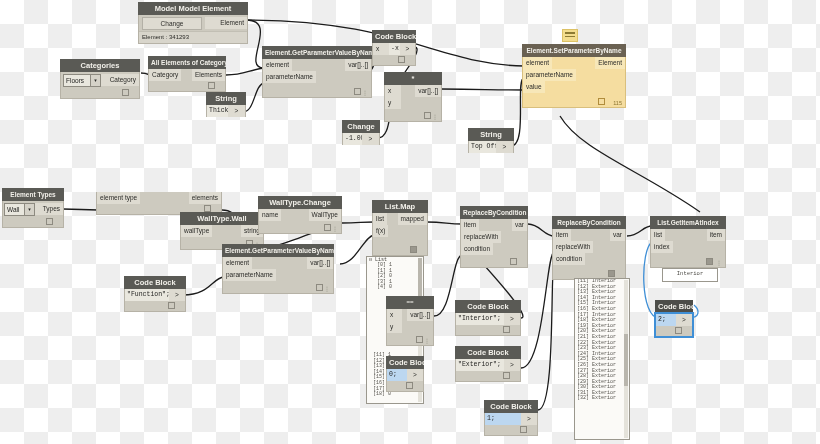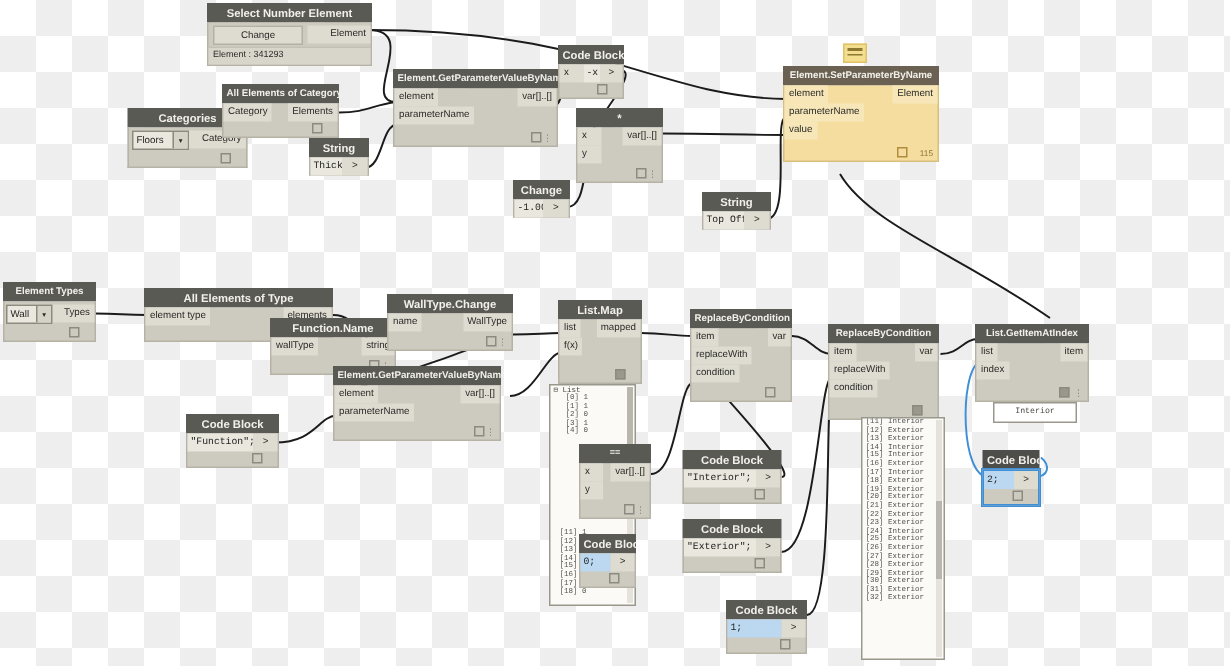--- a/index.html
+++ b/index.html
@@ -166,31 +166,31 @@
 
     <path d="M560,116 C580,150 640,170 700,212"></path>
   </g>
   <g fill="none" stroke="#3f8fd6" stroke-width="1.3">
     <path d="M659,318 C640,318 640,250 652,242"></path>
     <path d="M689,318 C700,318 700,310 694,305"></path>
   </g>
 </svg>
 
 <div class="node" style="left:138px;top:2px;width:110px;">
-  <div class="n-head">Select Number Element</div>
+  <div class="n-head">Model Model Element</div>
   <div class="n-body">
     <div class="port-row" style="padding:2px 0;">
       <div class="btn" style="width:58px;margin-left:3px;">Change</div>
       <div class="pout" style="min-width:36px;">Element</div>
     </div>
     <div class="infoline">Element : 341293</div>
   </div>
 </div>
 
-<div class="node" style="left:60px;top:72px;width:80px;margin-left:25px;">
+<div class="node" style="left:60px;top:59px;width:80px;">
   <div class="n-head">Categories</div>
   <div class="n-body">
     <div class="port-row" style="padding:2px 0;">
       <div class="dd" style="width:42px;margin-left:2px;">
         <span>Floors</span>
         <span class="arr">▾</span>
       </div>
       <div class="pout" style="min-width:32px;">Category</div>
     </div>
     <div class="n-foot">
@@ -325,34 +325,33 @@
       </div>
       <div class="pout" style="min-width:22px;">Types</div>
     </div>
     <div class="n-foot">
       <span class="chk"></span>
     </div>
   </div>
 </div>
 
 <div class="node" style="left:96px;top:192px;width:126px;">
-  <div class="n-head">All Elements of Type</div>
   <div class="n-body">
     <div class="port-row">
       <div class="pin">element type</div>
       <div class="pout">elements</div>
     </div>
     <div class="n-foot">
       <span class="chk"></span>
     </div>
   </div>
 </div>
 
 <div class="node" style="left:180px;top:212px;width:84px;">
-  <div class="n-head">Function.Name</div>
+  <div class="n-head">WallType.Wall</div>
   <div class="n-body">
     <div class="port-row">
       <div class="pin">wallType</div>
       <div class="pout">string</div>
     </div>
     <div class="n-foot" style="height:12px;">
       <span class="chk"></span>
       <span class="dots">⋮</span>
     </div>
   </div>

